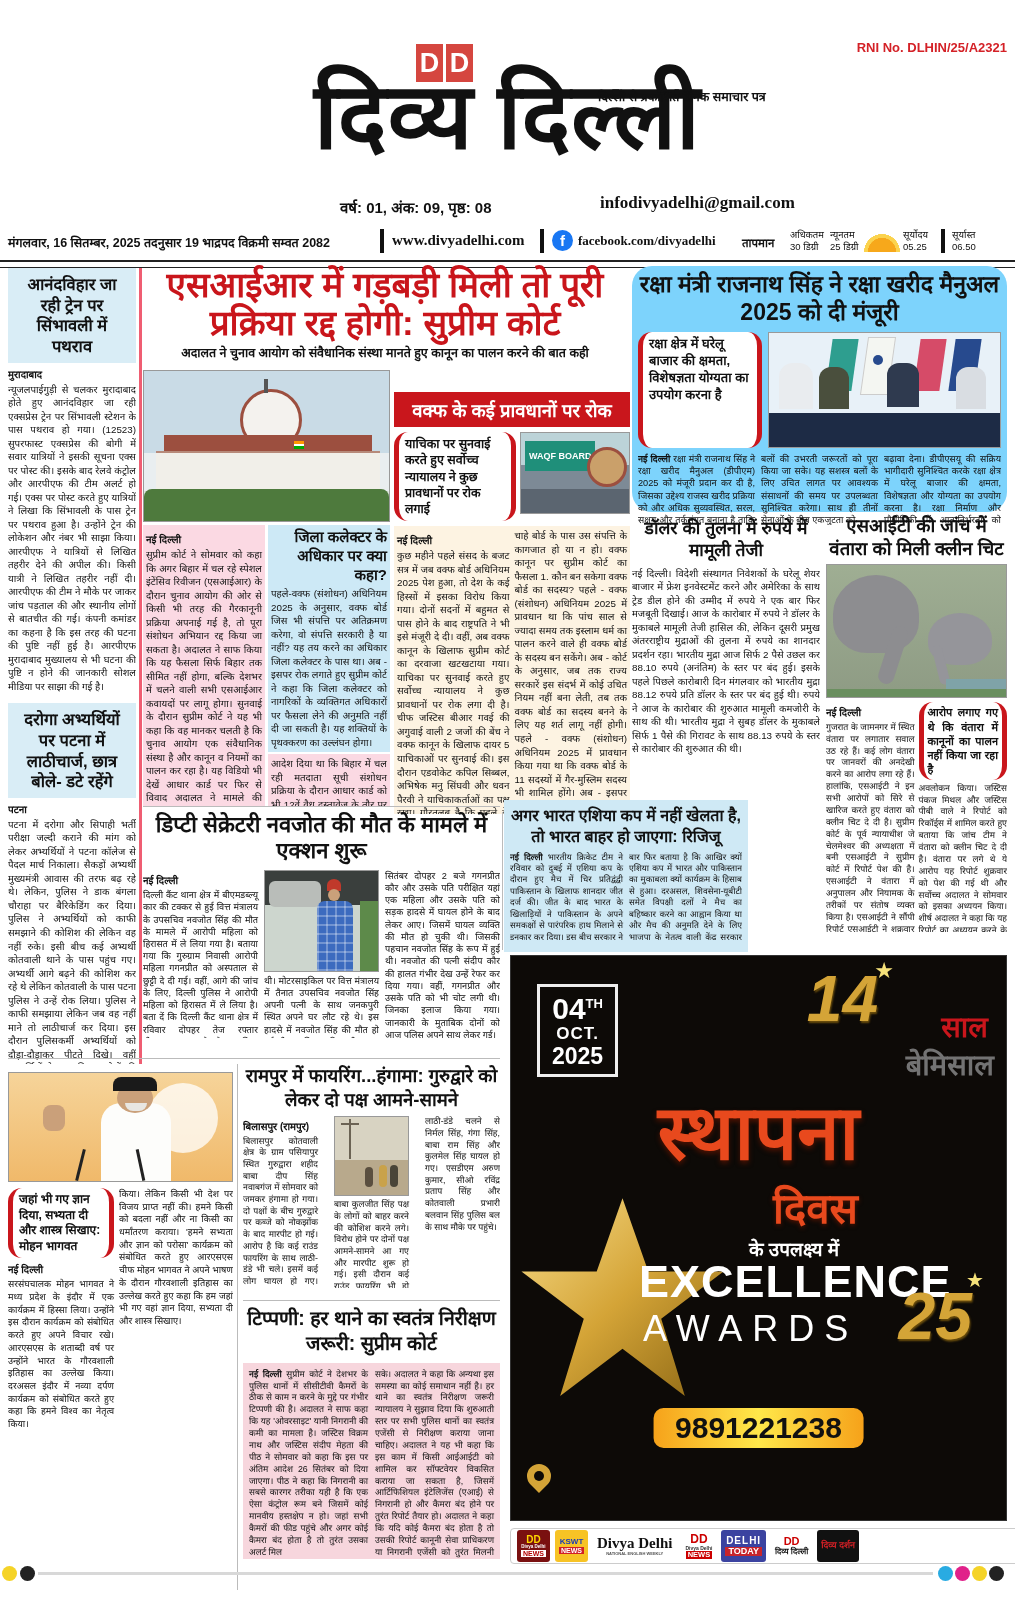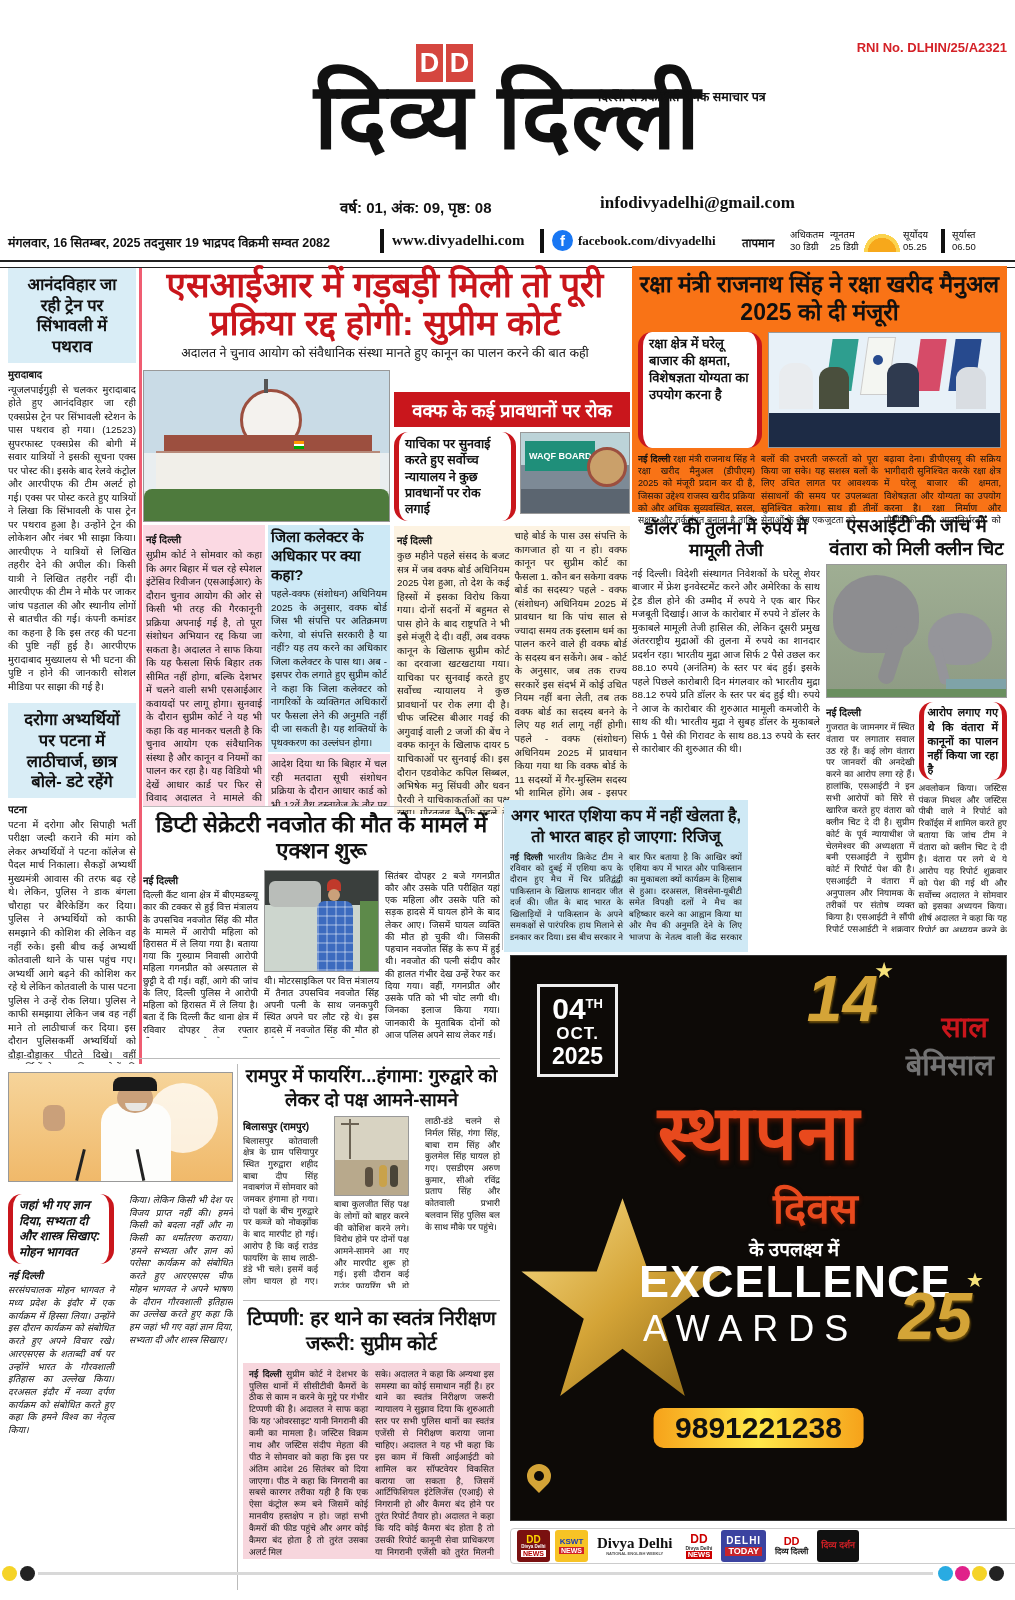--- a/index.html
+++ b/index.html
@@ -42,40 +42,40 @@
   .mt{margin-top:10px;}
   .photo{position:relative;overflow:hidden;border:1px solid #999;}
   .pq{border-left:5px solid #c9161c;border-right:5px solid #c9161c;border-radius:14px;
       padding:4px 6px;font-size:12.5px;font-weight:bold;line-height:1.3;background:#fff;}
   
   .left-col{position:absolute;left:8px;top:268px;width:128px;height:796px;overflow:hidden;}
   .vrule-left{position:absolute;left:139px;top:268px;width:3px;height:796px;background:#ef5d72;}
   
   .lead-hl{position:absolute;left:143px;top:266px;width:484px;text-align:center;color:#c9151b;
         font-weight:bold;font-size:35px;line-height:1.08;}
-  .lead-sub{position:absolute;left:143px;top:344px;width:484px;text-align:center;font-size:12.5px;font-weight:normal;}
+  .lead-sub{position:absolute;left:143px;top:344px;width:484px;text-align:center;font-size:12.5px;font-weight:bold;}
   .lead-left{position:absolute;left:143px;top:370px;width:247px;}
   .sc-photo{height:150px;}
   .lead-cols{display:flex;margin-top:3px;height:282px;overflow:hidden;}
   .lead-c1{width:122px;background:#fbd9e3;padding:3px;box-sizing:border-box;}
   .lead-c2{width:122px;margin-left:3px;display:flex;flex-direction:column;}
   .collector{background:#cde9f6;padding:3px;}
-  .collector-title{font-size:15px;font-weight:bold;text-align:left;line-height:1.25;margin-bottom:3px;}
+  .collector-title{font-size:15px;font-weight:bold;text-align:right;line-height:1.25;margin-bottom:3px;}
   .collector-note{background:#fbd9e3;padding:3px;flex:1;margin-top:2px;}
   
   .waqf{position:absolute;left:394px;top:392px;width:236px;}
   .waqf-banner{background:#c9161c;color:#fff;text-align:center;font-weight:bold;font-size:18.5px;padding:5px 2px;}
   .waqf-row{display:flex;gap:4px;margin-top:5px;}
   .waqf-row .pq{width:106px;}
   .waqf-photo{width:114px;height:80px;}
   .waqf-cols{display:flex;gap:5px;margin-top:5px;height:288px;overflow:hidden;background:#fdf3e2;padding:3px;box-sizing:border-box;}
   .waqf-cols div{flex:1;}
   
-  .rajnath{position:absolute;left:632px;top:266px;width:375px;height:246px;background:#f97316;
-        padding:5px 6px;box-sizing:border-box;}
+  .rajnath{position:absolute;left:632px;top:266px;width:375px;height:246px;background:#7dd3fc;
+        padding:5px 6px;box-sizing:border-box;border-radius:20px;}
   .raj-hl{font-size:23px;font-weight:bold;text-align:center;line-height:1.2;}
   .raj-row{display:flex;gap:6px;margin-top:6px;}
   .raj-row .pq{width:102px;font-size:13px;}
   .raj-photo{flex:1;height:114px;}
   .raj-cols{display:flex;gap:6px;margin-top:5px;height:72px;overflow:hidden;}
   .raj-cols div{flex:1;font-size:9.2px;line-height:1.32;text-align:justify;}
   
   .rupee{position:absolute;left:632px;top:518px;width:188px;}
   .rupee-hl{font-size:17.5px;font-weight:bold;text-align:center;line-height:1.25;}
   .rupee-body{margin-top:5px;height:228px;overflow:hidden;}
@@ -93,21 +93,21 @@
   .nav-photo{height:100px;margin-bottom:3px;}
   .rijiju{position:absolute;left:504px;top:800px;width:244px;height:152px;background:#cfe9f5;
         padding:6px;box-sizing:border-box;}
   .rij-hl{font-size:16px;font-weight:bold;text-align:center;line-height:1.3;}
   .rij-cols{display:flex;gap:6px;margin-top:4px;height:88px;overflow:hidden;}
   .rij-cols div{flex:1;font-size:8.6px;line-height:1.33;text-align:justify;}
   
   .bhagwat{position:absolute;left:8px;top:1066px;width:225px;}
   .bhag-hl{font-size:20.5px;font-weight:bold;text-align:center;line-height:1.22;}
   .bhag-photo{height:108px;margin-top:6px;}
-  .bhag-cols{display:flex;gap:15px;margin-top:12px;height:335px;overflow:hidden;font-style:italic;}
+  .bhag-cols{display:flex;gap:5px;margin-top:6px;height:335px;overflow:hidden;}
   .bhag-c1{width:106px;} .bhag-c2{flex:1;}
   .bhag-cols .body{font-size:9.2px;}
   .bhag-cols .pq{font-size:12px;margin-bottom:4px;}
   
   .rampur{position:absolute;left:243px;top:1064px;width:257px;}
   .ram-hl{font-size:18.5px;font-weight:bold;text-align:center;line-height:1.28;}
   .ram-cols{display:flex;gap:16px;margin-top:5px;height:172px;overflow:hidden;}
   .ram-cols .c{flex:1;font-size:8.8px;line-height:1.33;text-align:justify;}
   .ram-photo{height:78px;margin-bottom:3px;}
   .tippani{position:absolute;left:243px;top:1306px;width:257px;}

